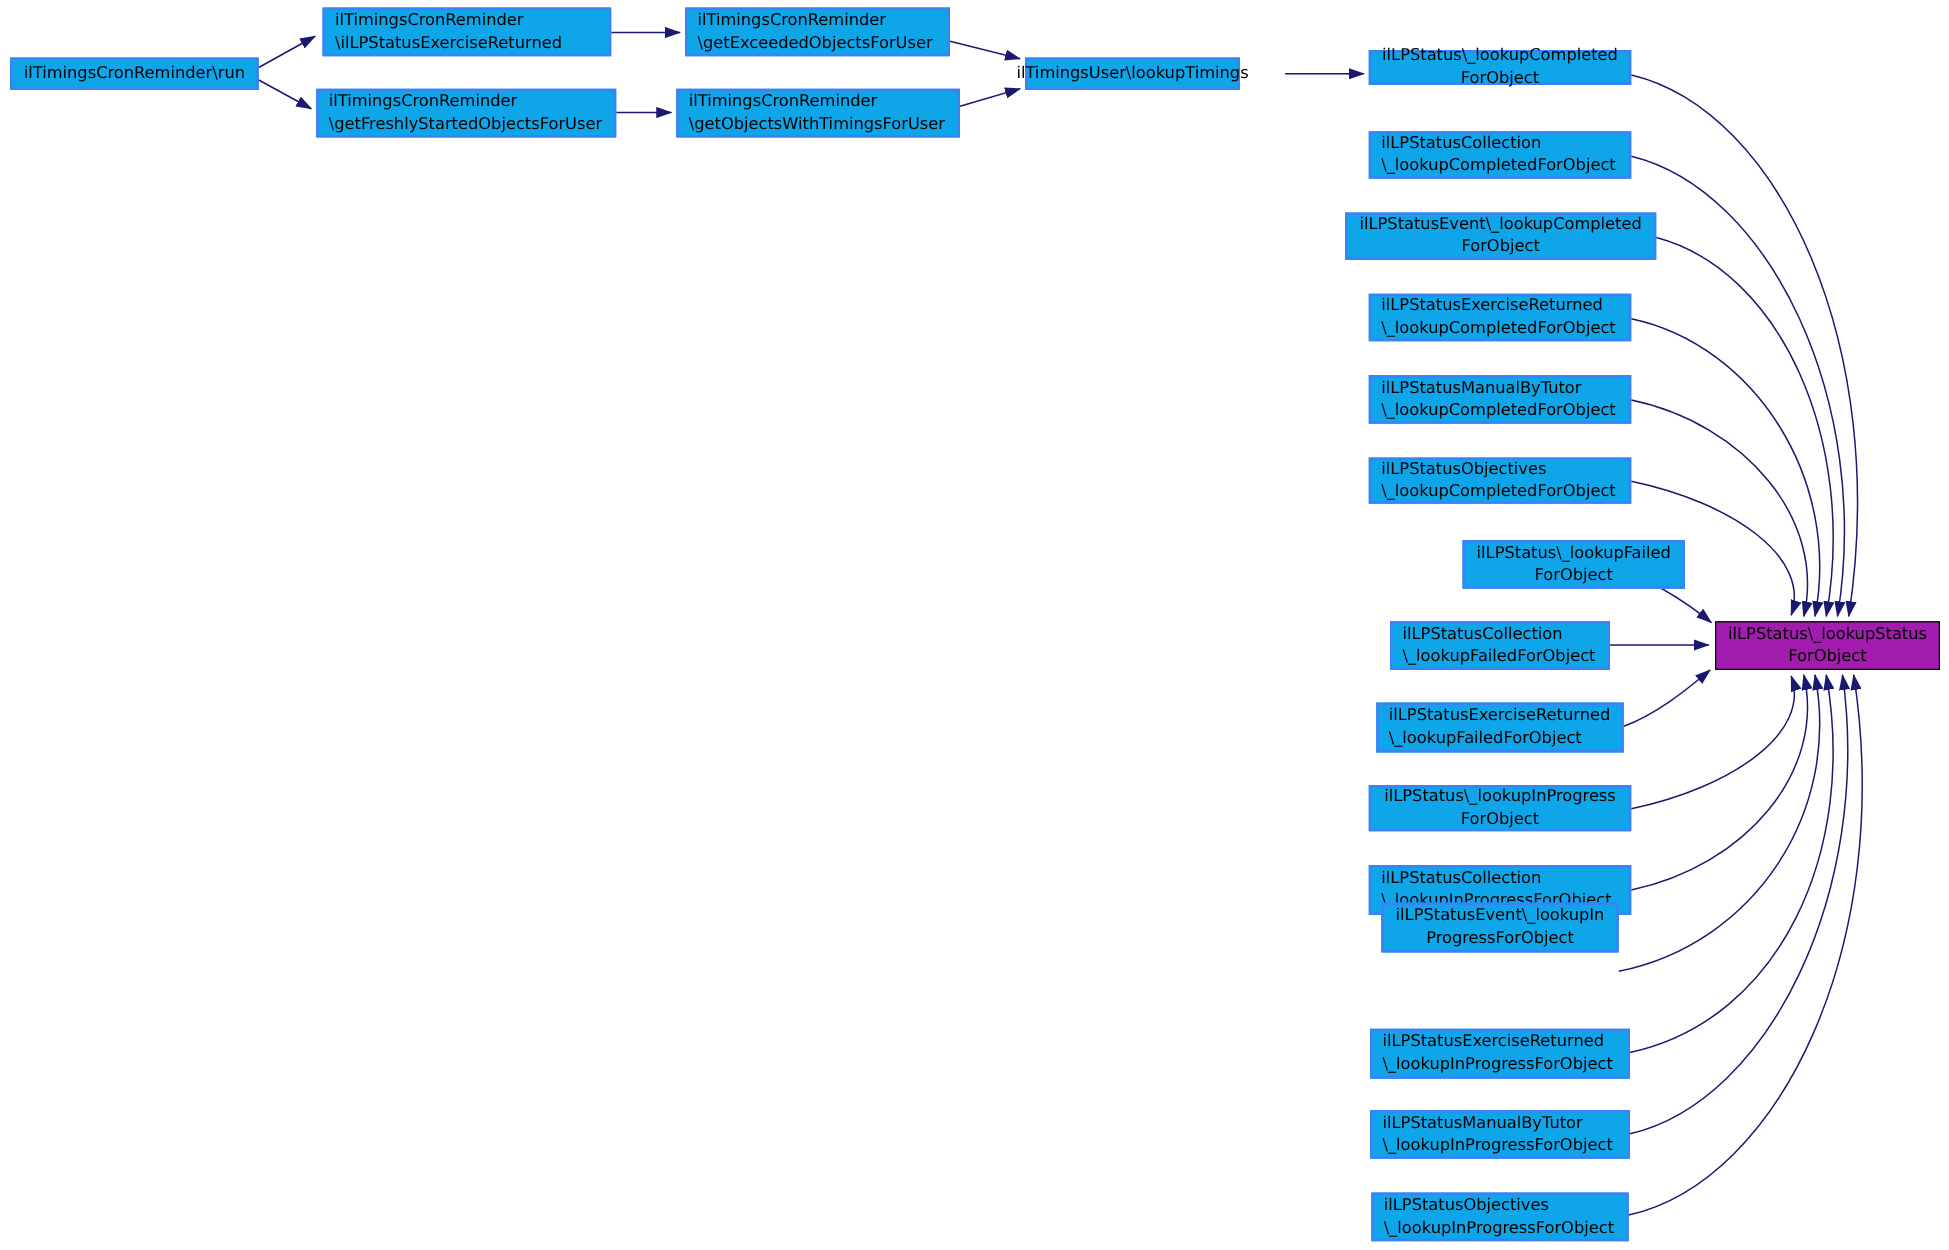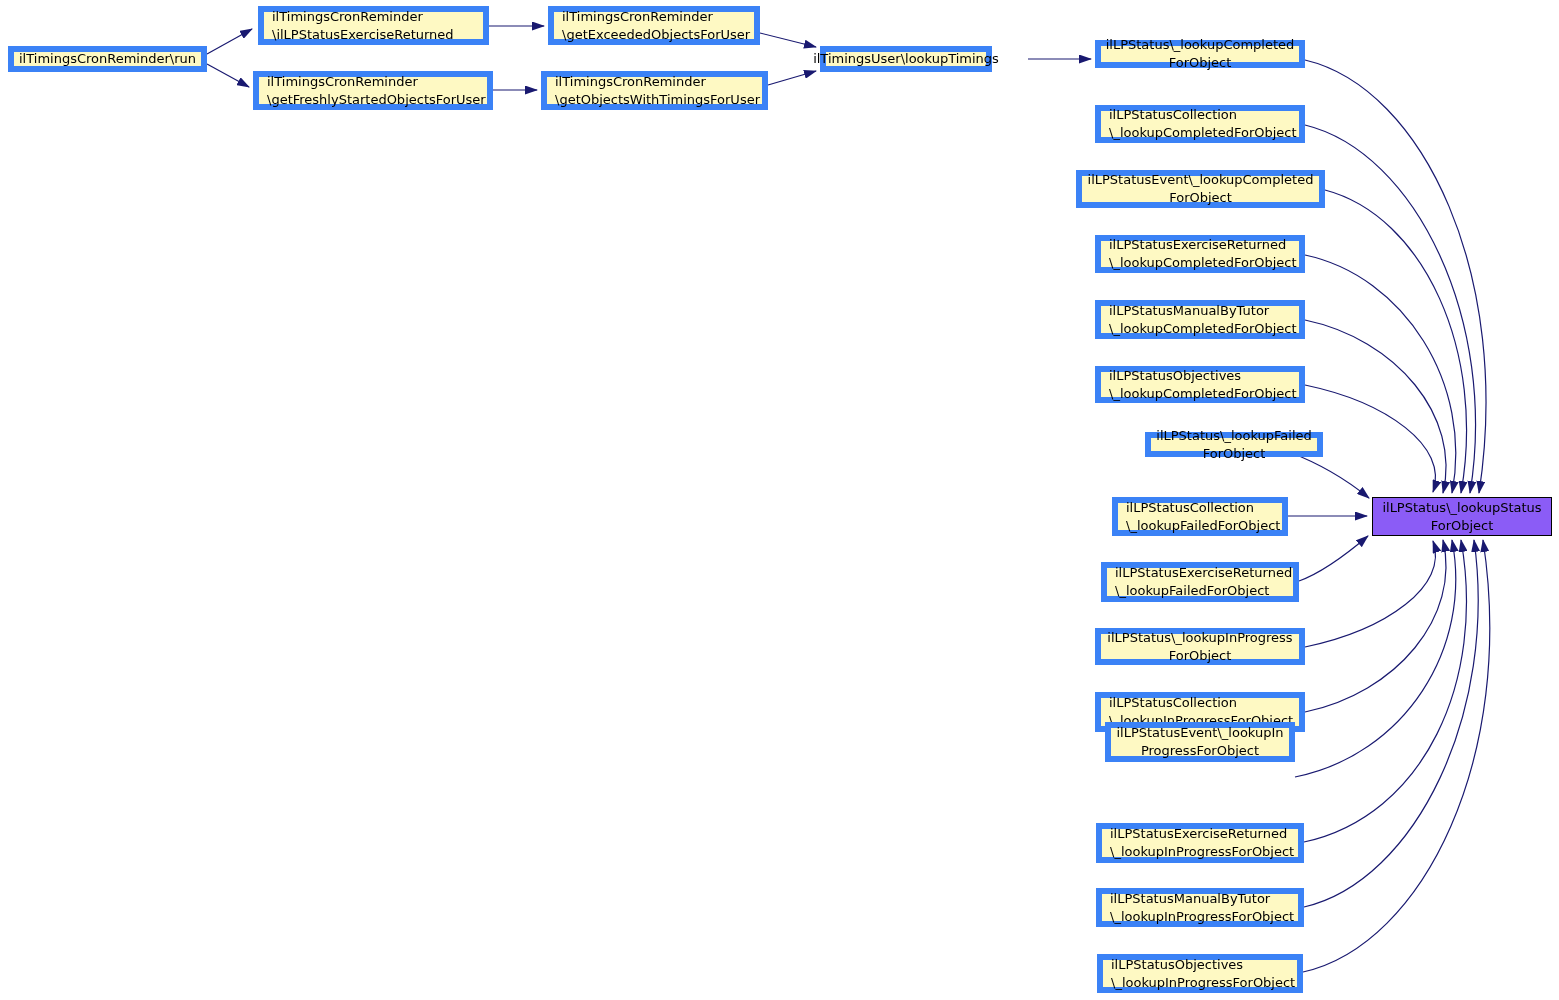--- a/index.html
+++ b/index.html
@@ -18,36 +18,36 @@
   #edges-svg {
     position: absolute;
     left: 0;
     top: 0;
     z-index: 1;
   }
   .node {
     position: absolute;
     z-index: 2;
     box-sizing: border-box;
-    background: #fef9c3;
-    border: 6px solid #3b82f6;
+    background: #0ea5e9;
+    border: 2px solid #3b82f6;
     display: flex;
     flex-direction: column;
     justify-content: center;
     padding: 0 8px;
     font-size: 13px;
     line-height: 18px;
     color: #000000;
     white-space: nowrap;
     cursor: pointer;
   }
   .node.align-center { align-items: center; text-align: center; }
   .node.align-left   { align-items: flex-start; text-align: left; }
   .node.highlight {
-    background: #8b5cf6;
+    background: #a21caf;
     border: 1.4px solid #000000;
     cursor: default;
   }
   .node-line { display: block; }
 </style>
 </head>
 <body>
 
 <div id="canvas" style="background: rgb(255, 255, 255);">
   <svg id="edges-svg" width="1559" height="1000" viewBox="0 0 1559 1000" xmlns="http://www.w3.org/2000/svg">
@@ -121,21 +121,21 @@
         <span class="node-line">\_lookupCompletedForObject</span>
       </div>
       <div class="node align-left" style="left: 1095px; top: 300px; width: 210px; height: 39px;">
         <span class="node-line">ilLPStatusManualByTutor</span>
         <span class="node-line">\_lookupCompletedForObject</span>
       </div>
       <div class="node align-left" style="left: 1095px; top: 366px; width: 210px; height: 37px;">
         <span class="node-line">ilLPStatusObjectives</span>
         <span class="node-line">\_lookupCompletedForObject</span>
       </div>
-      <div class="node align-center" style="left: 1145px; top: 432px; width: 178px; height: 25px;">
+      <div class="node align-center" style="left: 1170px; top: 432px; width: 178px; height: 39px;">
         <span class="node-line">ilLPStatus\_lookupFailed</span>
         <span class="node-line">ForObject</span>
       </div>
       <div class="node align-left" style="left: 1112px; top: 497px; width: 176px; height: 39px;">
         <span class="node-line">ilLPStatusCollection</span>
         <span class="node-line">\_lookupFailedForObject</span>
       </div>
       <div class="node align-left" style="left: 1101px; top: 562px; width: 198px; height: 40px;">
         <span class="node-line">ilLPStatusExerciseReturned</span>
         <span class="node-line">\_lookupFailedForObject</span>

